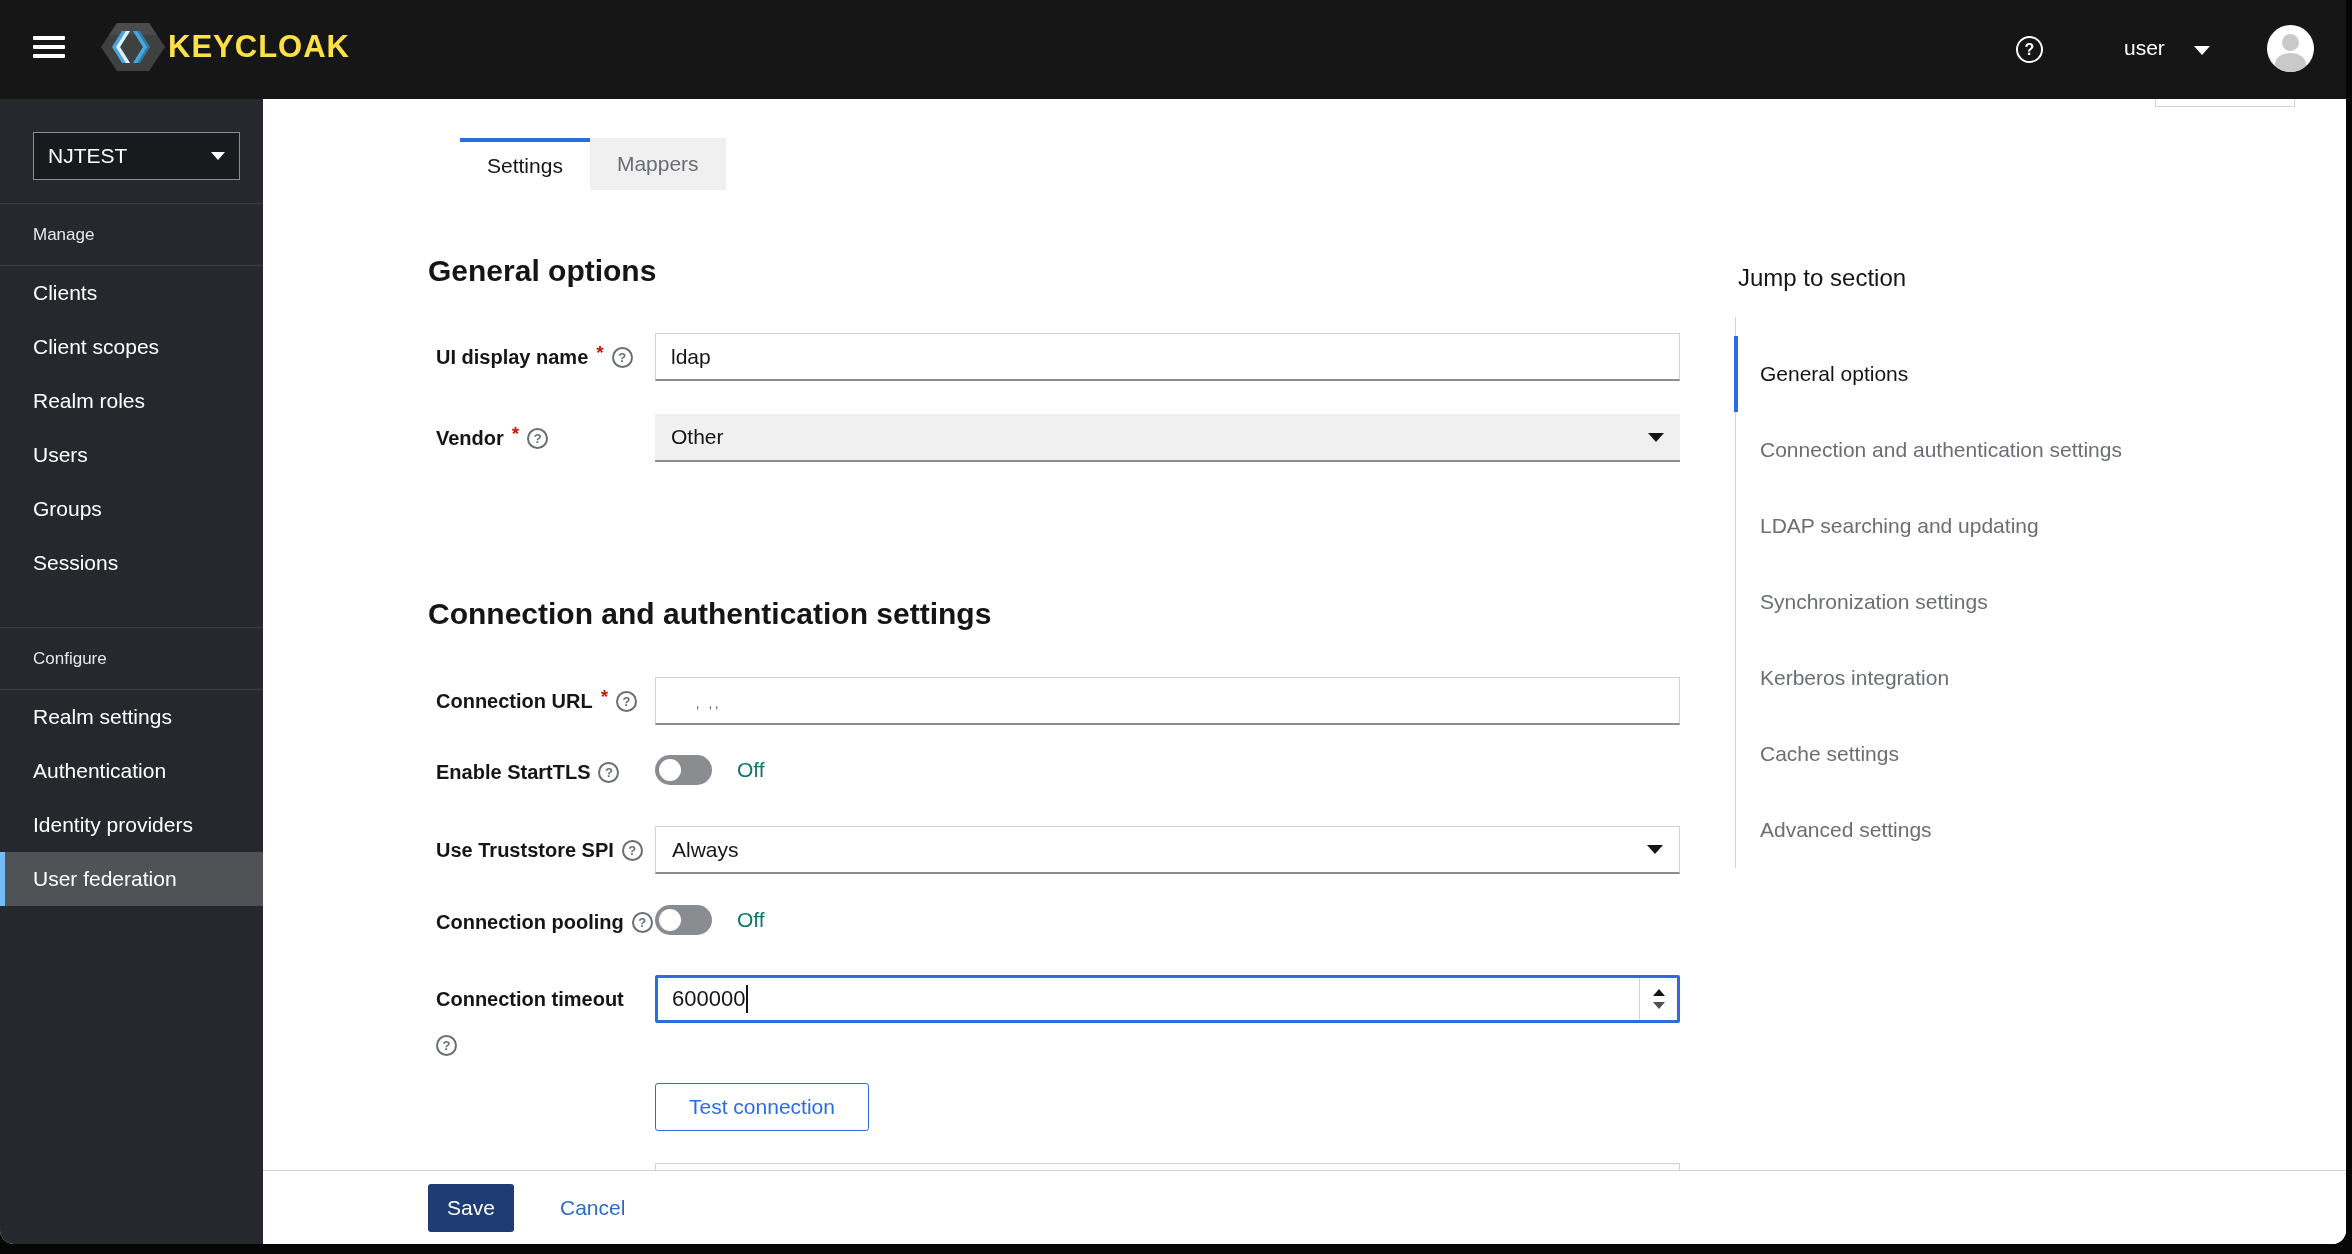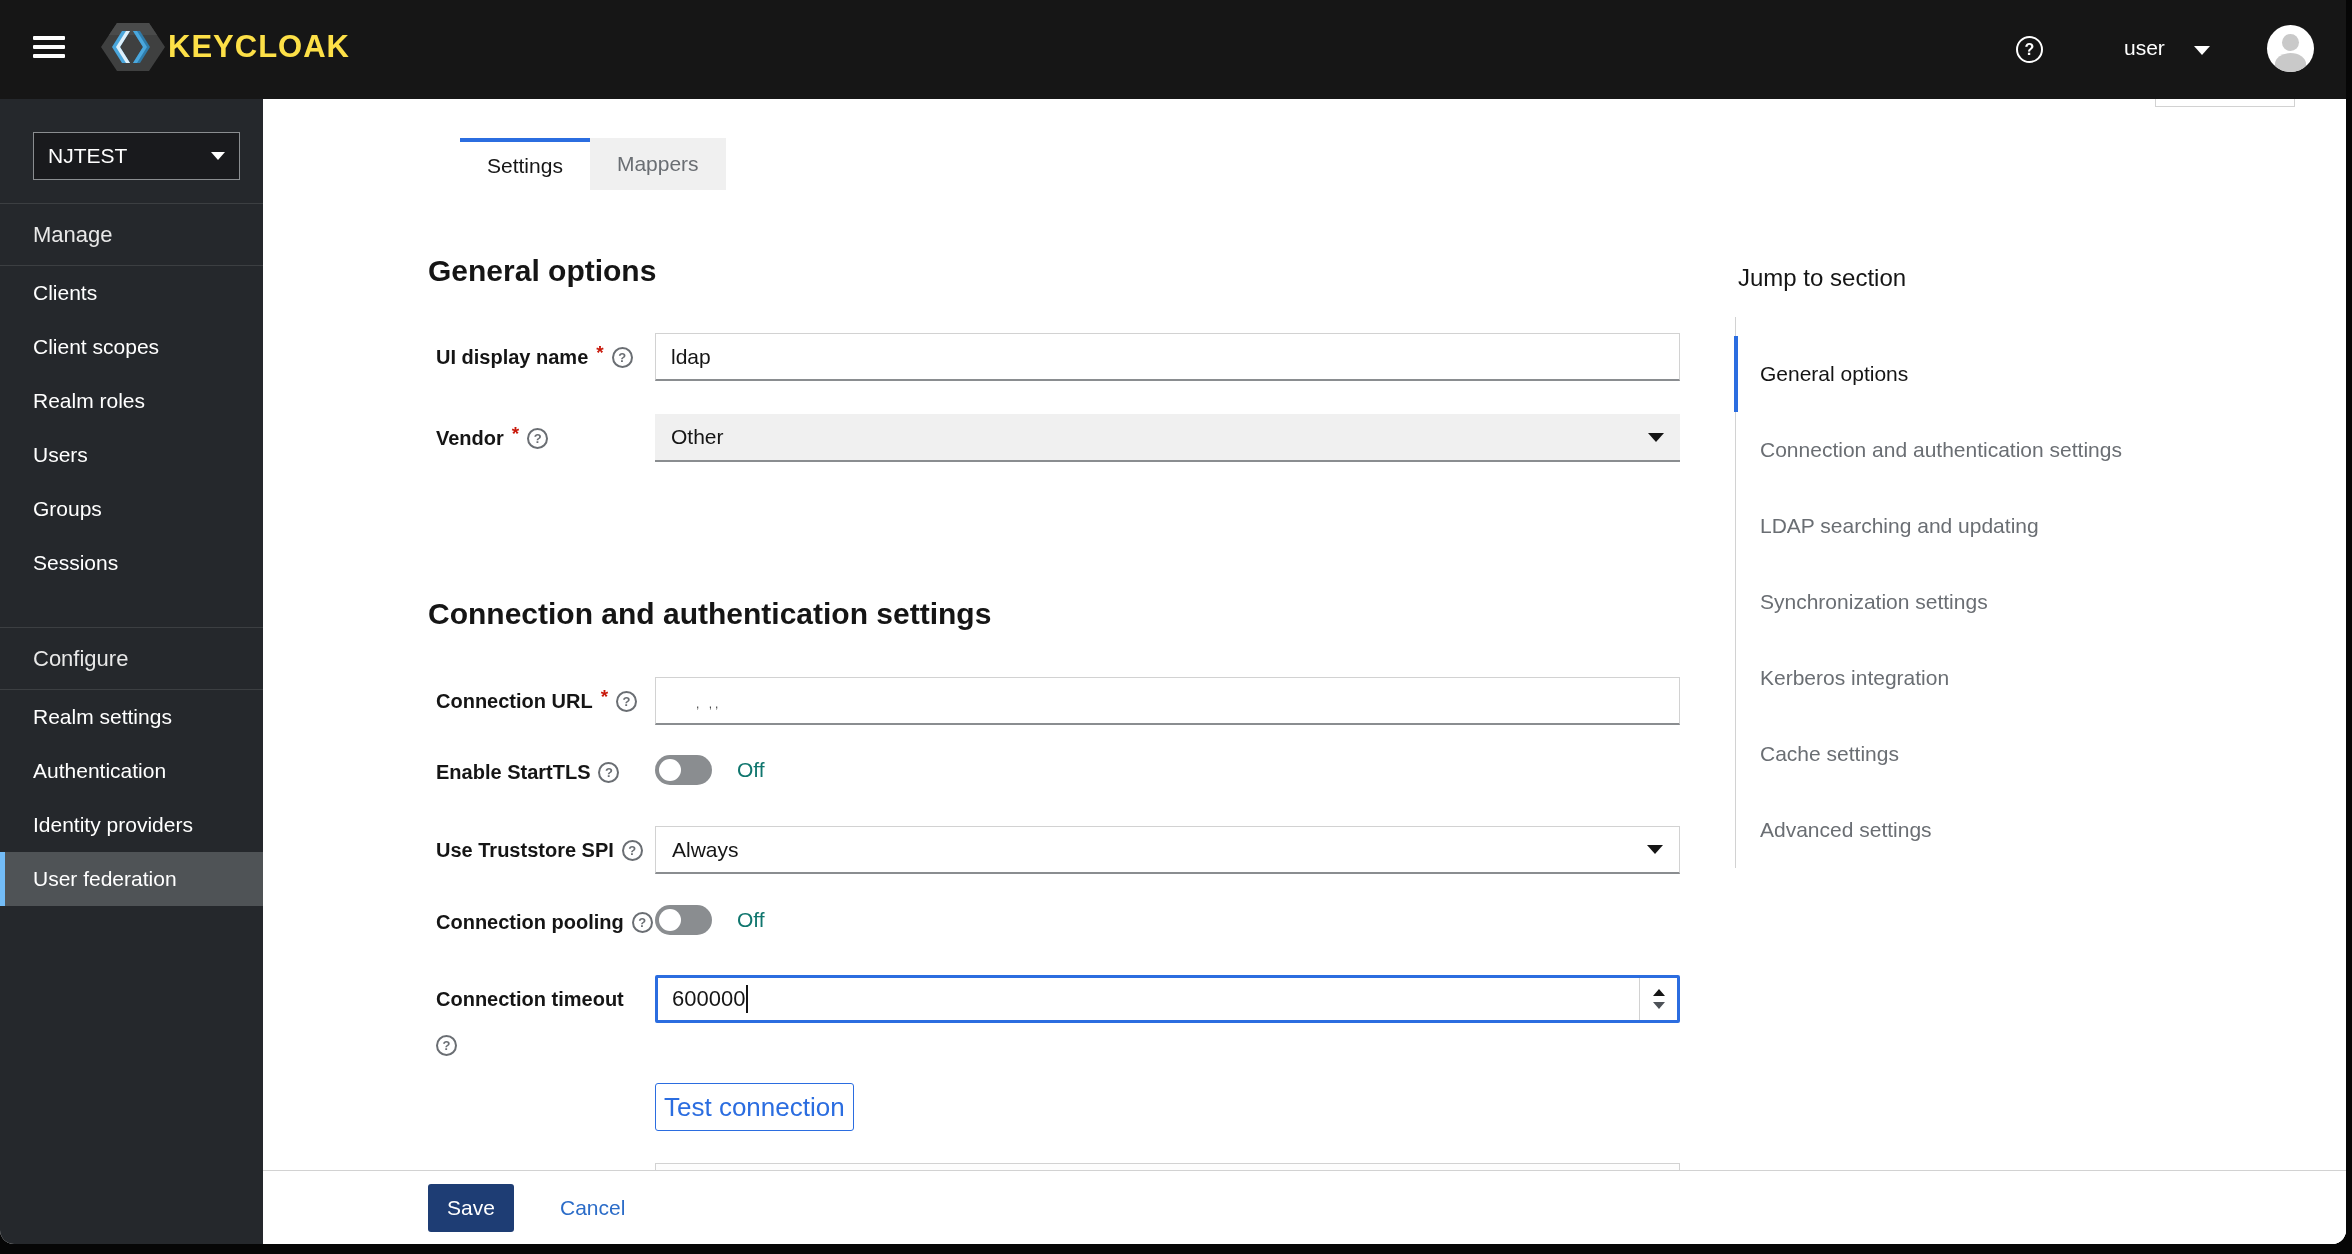--- a/index.html
+++ b/index.html
@@ -27,21 +27,21 @@
   .avatar .body { position:absolute; left:8px; top:28px; width:31px; height:22px; border-radius:50% 50% 0 0; background:#c9c9c9; }
 
   
   .sidebar { position:absolute; left:0; top:99px; width:263px; bottom:0; background:#25282c; color:#ffffff; }
   .realm-select { position:absolute; left:33px; top:33px; width:207px; height:48px; background:#191a1d;
                   border:1px solid #8a8d90; display:flex; align-items:center; padding:0 14px; cursor:pointer; }
   .realm-select .label { flex:1; font-size:21px; color:#ffffff; }
   .realm-caret { width:0; height:0; border-left:7px solid transparent; border-right:7px solid transparent; border-top:8px solid #ffffff; }
   .side-groups { position:absolute; left:0; top:104px; right:0; }
   .side-divider { height:1px; background:#3c3f42; }
-  .side-header { height:61px; display:flex; align-items:center; padding-left:33px; font-size:22px; color:#e8e8e8; }
+  .side-header { height:61px; display:flex; align-items:center; padding-left:33px; font-size:17px; color:#e8e8e8; }
   .side-item { height:54px; display:flex; align-items:center; padding-left:33px; font-size:21px; color:#ffffff;
                cursor:pointer; position:relative; }
   .side-item.active { background:#4f5356; }
   .side-item.active::before { content:""; position:absolute; left:0; top:0; bottom:0; width:5px; background:var(--sidebar-active); }
   .side-gap { height:37px; }
 
   
   .main { position:absolute; left:263px; top:99px; right:0; bottom:0; background:#ffffff; }
   .partial-top { position:absolute; left:1892px; top:0; width:140px; height:8px; background:#ffffff;
                  border:1px solid #d2d2d2; border-top:none; }
@@ -87,22 +87,22 @@
 
   .row-timeout .num-input { width:100%; height:100%; border:3px solid var(--accent); border-radius:2px;
                             background:#ffffff; display:flex; align-items:center; padding:0 0 0 14px;
                             font-size:22px; color:#151515; position:relative; }
   .cursor-bar { display:inline-block; width:2px; height:28px; background:#151515; margin-left:1px; }
   .stepper { position:absolute; right:0; top:0; bottom:0; width:38px; border-left:1px solid #d2d2d2;
              display:flex; flex-direction:column; align-items:center; justify-content:center; gap:6px; cursor:pointer; }
   .step-up { width:0; height:0; border-left:6px solid transparent; border-right:6px solid transparent; border-bottom:7px solid #151515; }
   .step-down { width:0; height:0; border-left:6px solid transparent; border-right:6px solid transparent; border-top:7px solid #4d5258; }
 
-  .test-btn { position:absolute; left:392px; top:984px; height:48px; padding:0 8px; background:#ffffff;
-              border:1px solid var(--accent); border-radius:3px; color:var(--accent); font-size:26px;
+  .test-btn { position:absolute; left:392px; top:984px; height:48px; padding:0 33px; background:#ffffff;
+              border:1px solid var(--accent); border-radius:3px; color:var(--accent); font-size:21px;
               font-family:"Liberation Sans", sans-serif; cursor:pointer; }
 
   .partial-field { position:absolute; left:392px; top:1064px; width:1025px; height:7px; background:#fdfdfd;
                    border:1px solid #d2d2d2; border-bottom:none; }
 
   .footer { position:absolute; left:0; right:0; bottom:0; height:74px; background:#ffffff; border-top:1px solid #d2d2d2; }
   .save-btn { position:absolute; left:165px; top:13px; height:48px; padding:0 19px; background:var(--save);
               color:#ffffff; font-size:21px; border:none; border-radius:3px;
               font-family:"Liberation Sans", sans-serif; cursor:pointer; }
   .cancel-link { position:absolute; left:297px; top:13px; height:48px; display:flex; align-items:center;

